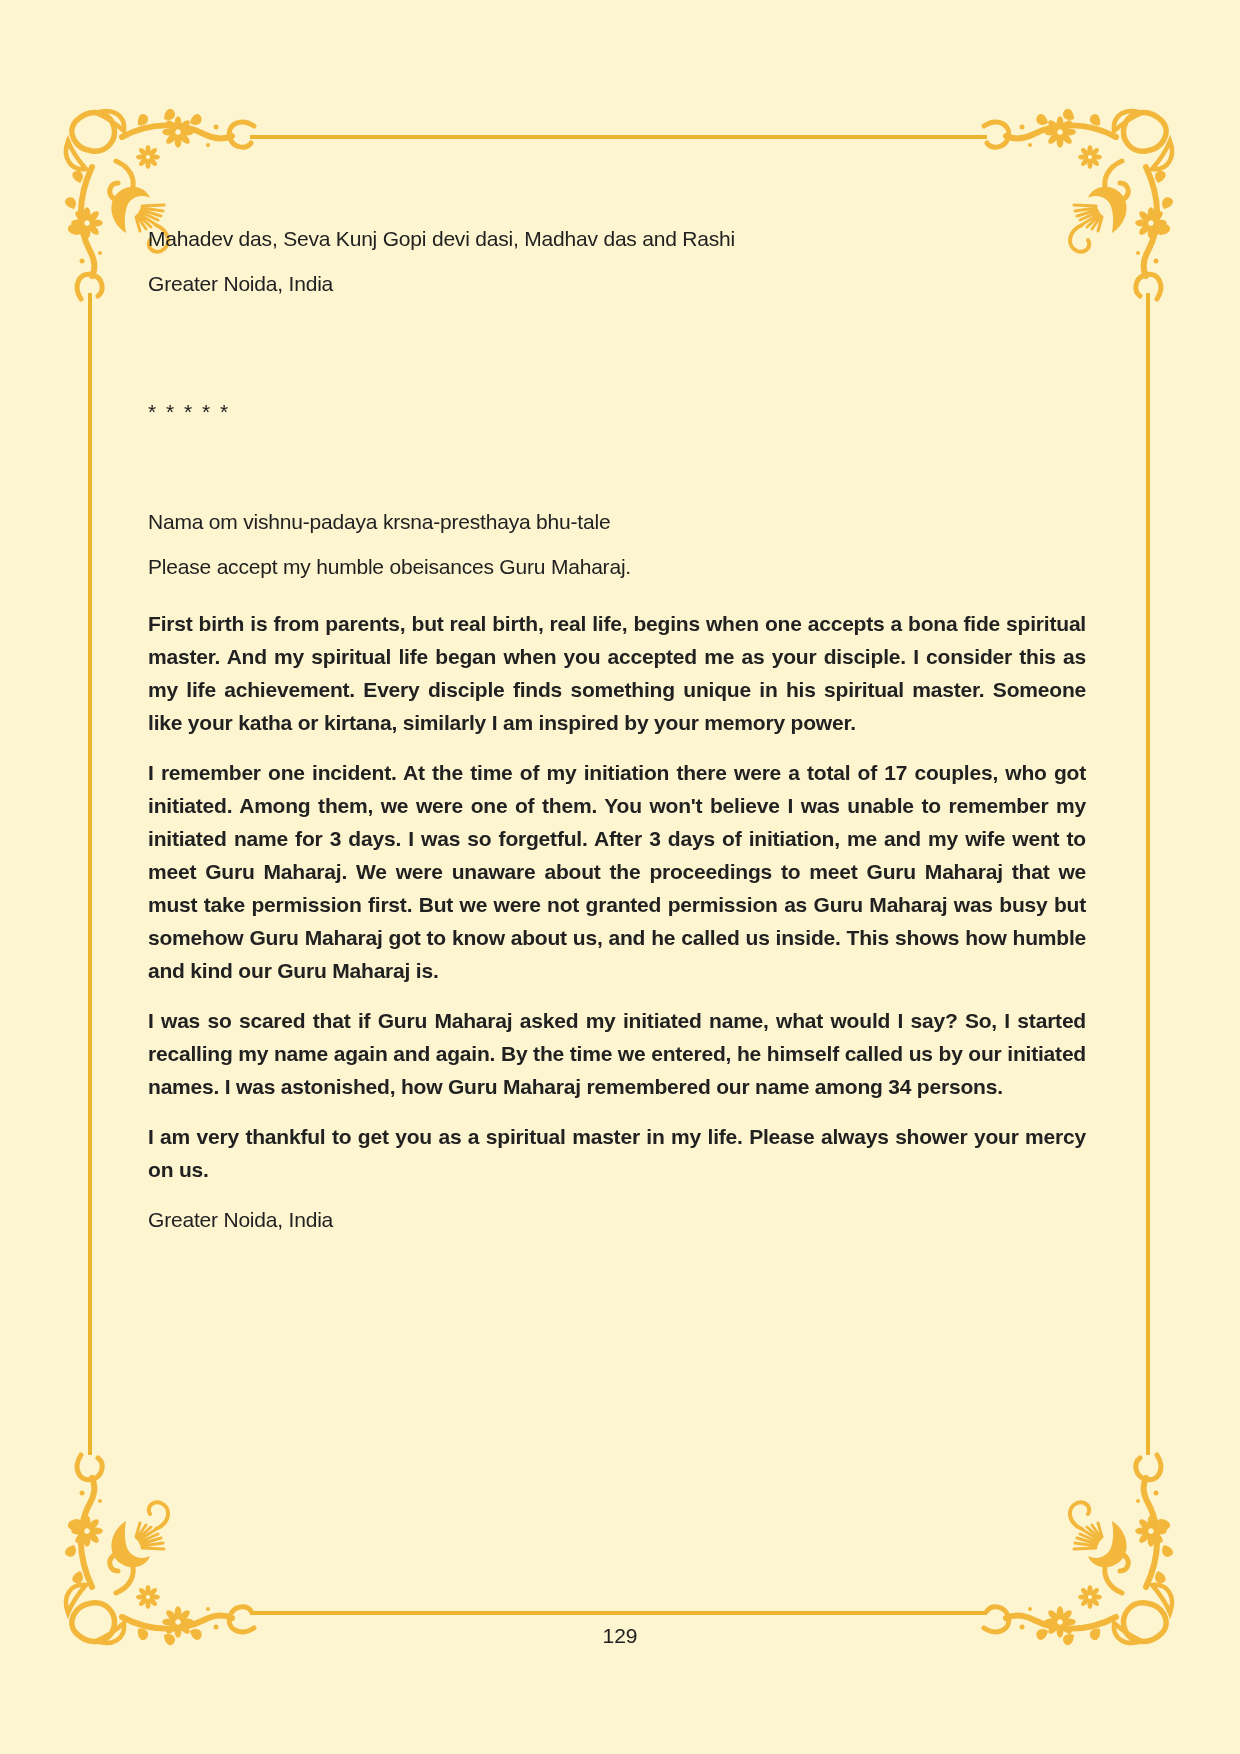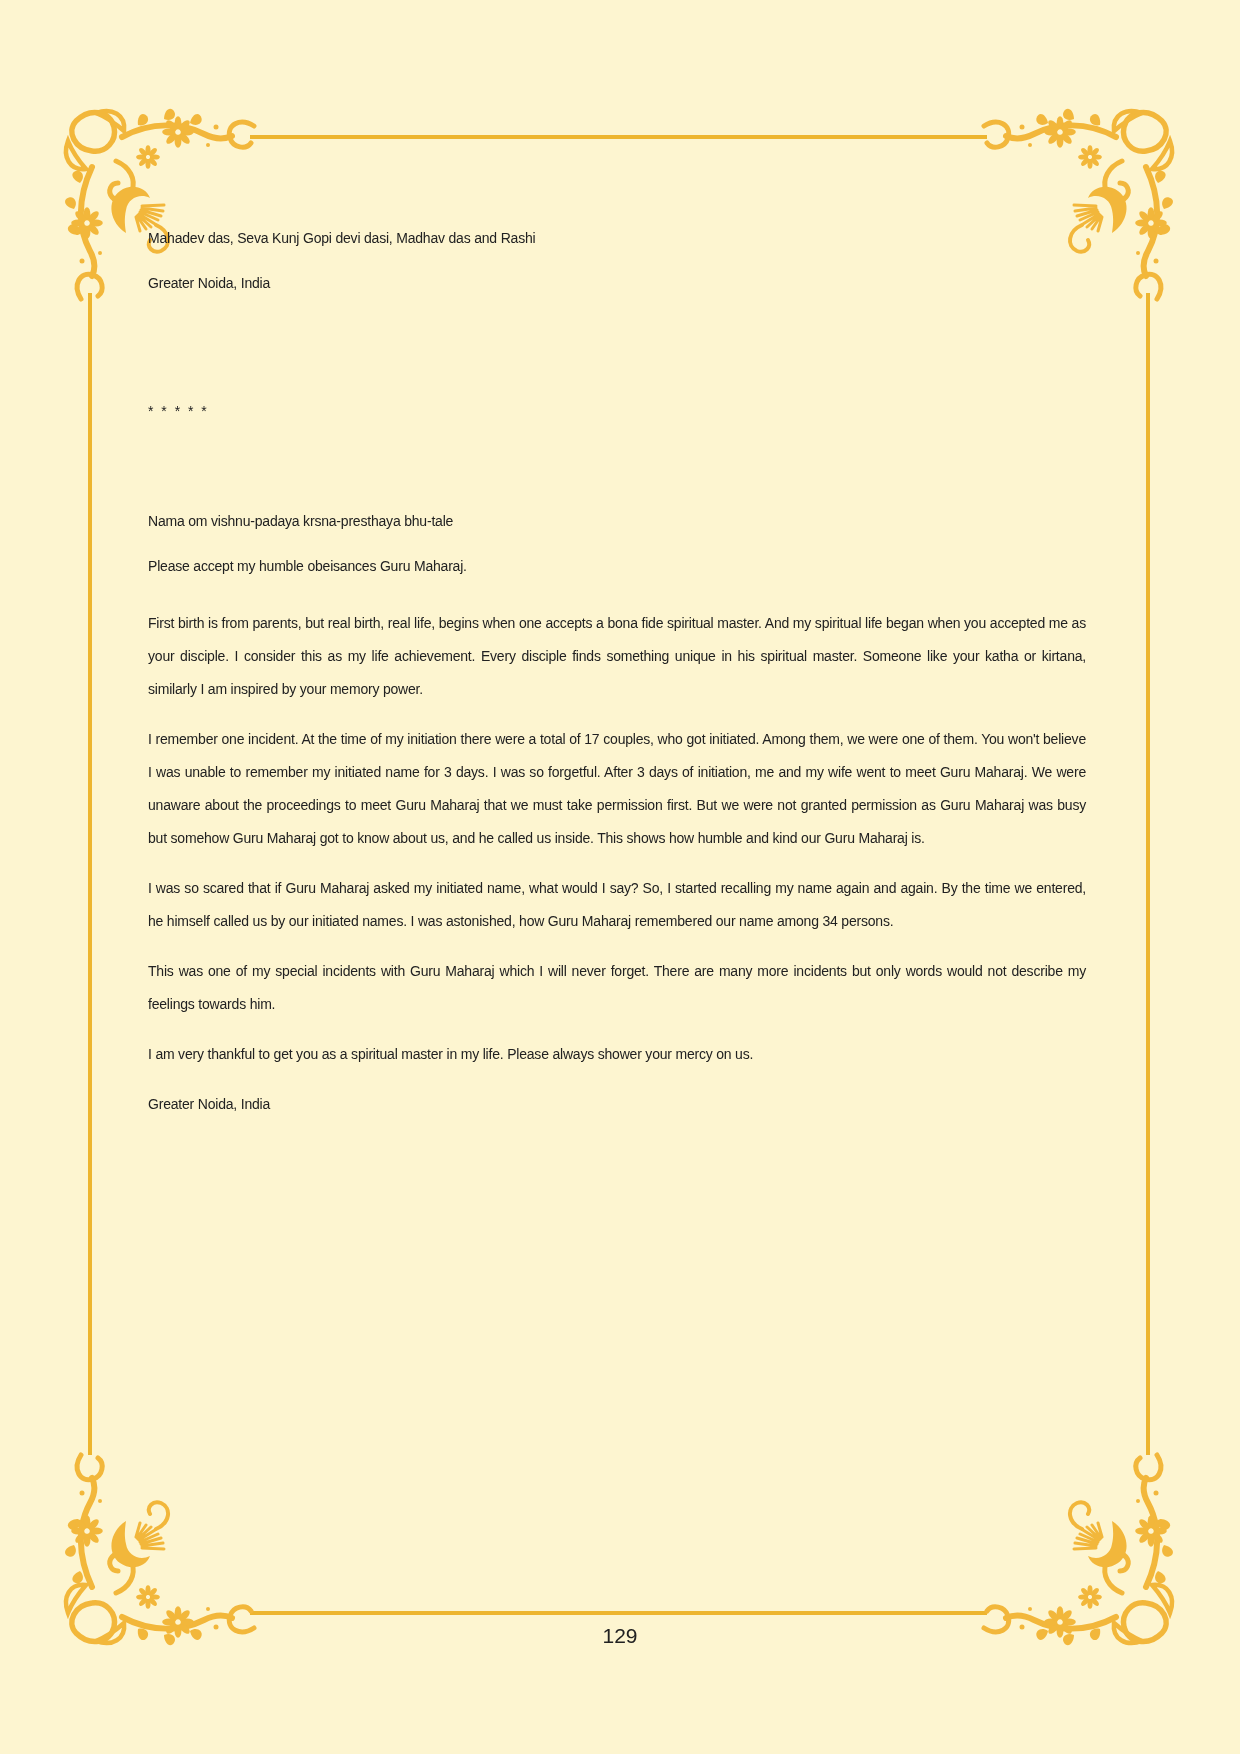--- a/index.html
+++ b/index.html
@@ -18,28 +18,28 @@
   .vline{ width:4px; height:1162px; top:293px; }
   .vline.left{ left:88px; }
   .vline.right{ left:1146px; }
   .orn{ position:absolute; width:200px; height:200px; color:var(--ornament-color); }
   .orn.tl{ left:60px; top:105px; }
   .orn.tr{ left:978px; top:105px; transform:scaleX(-1); }
   .orn.bl{ left:60px; top:1449px; transform:scaleY(-1); }
   .orn.br{ left:978px; top:1449px; transform:scale(-1,-1); }
   .letter{ position:absolute; left:148px; top:222px; width:938px; }
   .letter p{
-    margin:0 0 16px 0; font-size:14px; line-height:33px; letter-spacing:-0.2px;
+    margin:0 0 16px 0; font-size:21px; line-height:33px; letter-spacing:-0.2px;
   }
   p.attr-name{ margin-bottom:12px; }
   p.attr-city{ margin-bottom:95px; }
   p.separator{ margin-bottom:77px; letter-spacing:2px; }
   p.inv{ margin-bottom:12px; }
   p.inv-last{ margin-bottom:24px; }
-  p.para{ text-align:justify; margin-bottom:17px; }
+  p.para{ text-align:justify; margin-bottom:17px;font-weight:bold; }
   p.closing{ margin-bottom:15px; }
   .page-number{
     position:absolute; left:0; right:0; top:1624px; text-align:center;
     font-size:21px; color:var(--text-color);
   }
 </style>
 </head>
 <body style="--background-color: #FDF5D0; --frame-color: #EDB52F; --ornament-color: #F2B73B; --text-color: #212121;">
 
 <svg width="0" height="0" style="position:absolute" aria-hidden="true">
@@ -112,18 +112,17 @@
 
 <main class="letter">
   <p class="attr-name">Mahadev das, Seva Kunj Gopi devi dasi, Madhav das and Rashi</p>
   <p class="attr-city">Greater Noida, India</p>
   <p class="separator">* * * * *</p>
   <p class="inv">Nama om vishnu-padaya krsna-presthaya bhu-tale</p>
   <p class="inv inv-last">Please accept my humble obeisances Guru Maharaj.</p>
   <p class="para">First birth is from parents, but real birth, real life, begins when one accepts a bona fide spiritual master. And my spiritual life began when you accepted me as your disciple. I consider this as my life achievement. Every disciple finds something unique in his spiritual master. Someone like your katha or kirtana, similarly I am inspired by your memory power.</p>
   <p class="para">I remember one incident. At the time of my initiation there were a total of 17 couples, who got initiated. Among them, we were one of them. You won't believe I was unable to remember my initiated name for 3 days. I was so forgetful. After 3 days of initiation, me and my wife went to meet Guru Maharaj. We were unaware about the proceedings to meet Guru Maharaj that we must take permission first. But we were not granted permission as Guru Maharaj was busy but somehow Guru Maharaj got to know about us, and he called us inside. This shows how humble and kind our Guru Maharaj is.</p>
   <p class="para">I was so scared that if Guru Maharaj asked my initiated name, what would I say? So, I started recalling my name again and again. By the time we entered, he himself called us by our initiated names. I was astonished, how Guru Maharaj remembered our name among 34 persons.</p>
-  <p class="para">This was one of my special incidents with Guru Maharaj which I will never forget. There are many more incidents but only words would not describe my feelings towards him.</p>
   <p class="para">I am very thankful to get you as a spiritual master in my life. Please always shower your mercy on us.</p>
   <p class="closing">Greater Noida, India</p>
 </main>
 
 <div class="page-number">129</div>
 
 </body></html>

